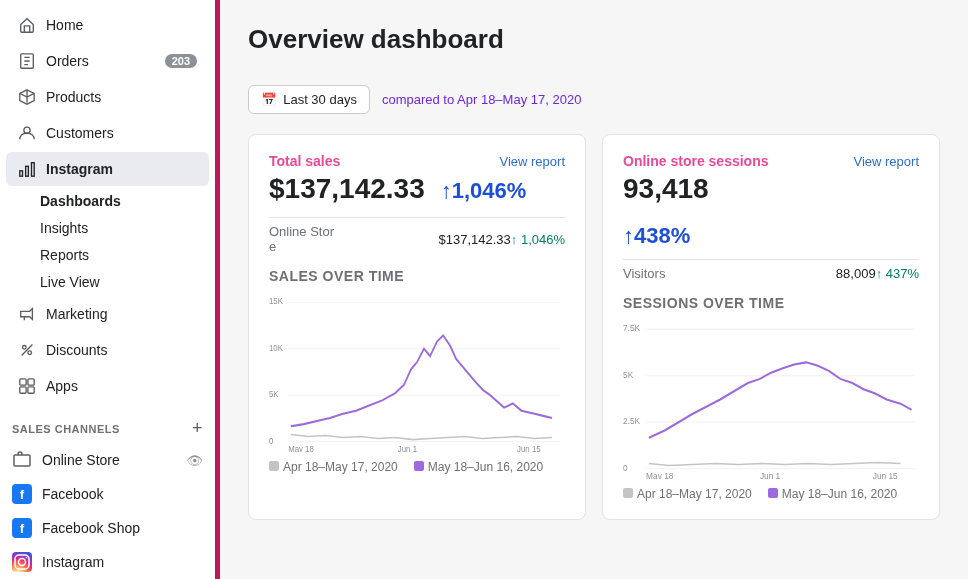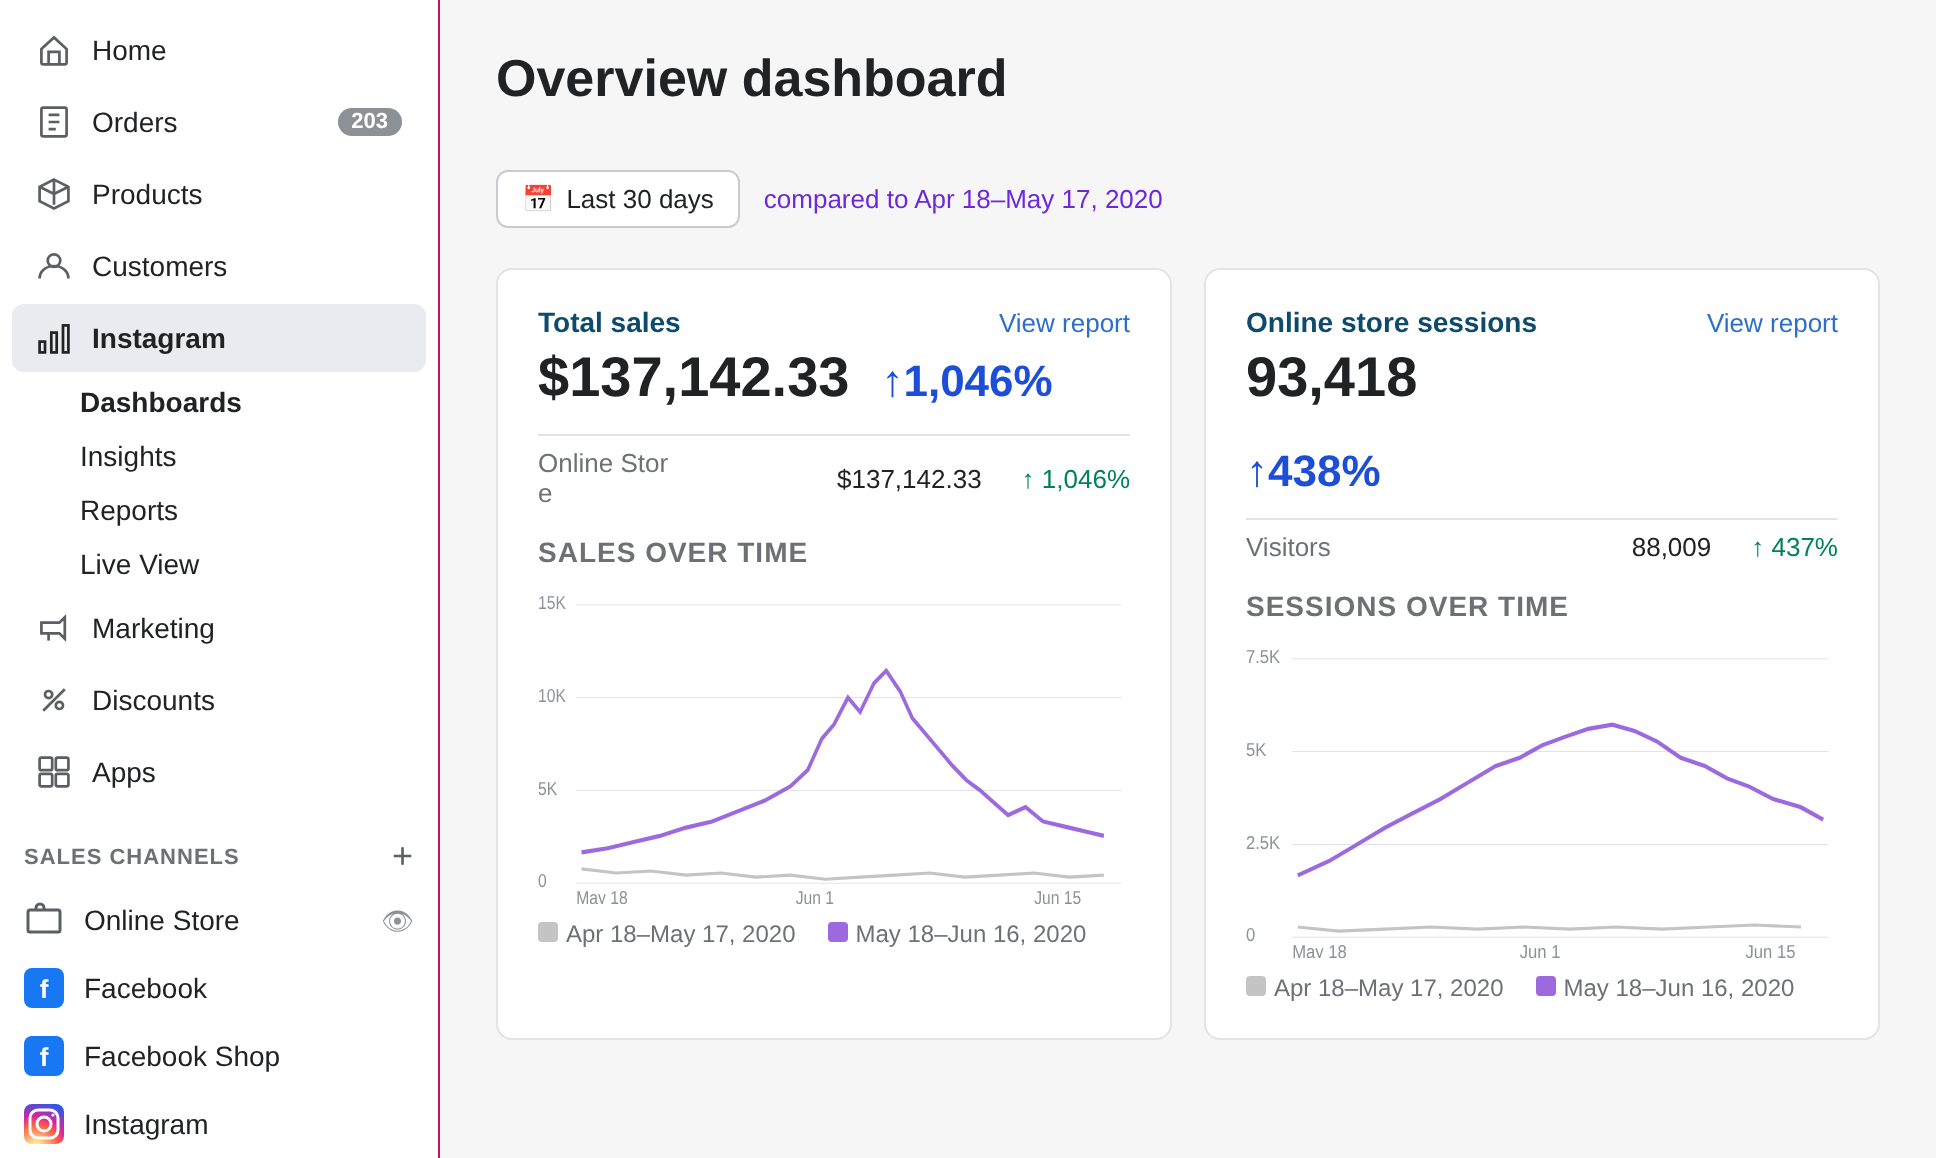--- a/index.html
+++ b/index.html
@@ -1,19 +1,19 @@
 <!DOCTYPE html>
 <html><head>
   <meta charset="utf-8">
   <style>
     * { box-sizing: border-box; margin: 0; padding: 0; }
     body { font-family: -apple-system, BlinkMacSystemFont, 'Segoe UI', sans-serif; background: #f6f6f7; display: flex; height: 579px; width: 968px; overflow: hidden; font-size: 14px; }
 
     
-    .sidebar { width: 220px; background: #fff; border-right: 1px solid #be185d; display: flex; flex-direction: column; overflow-y: auto; flex-shrink: 0; }
+    .sidebar { width: 220px; background: #fff; border-right: 5px solid #be185d; display: flex; flex-direction: column; overflow-y: auto; flex-shrink: 0; }
     .sidebar-nav-item { display: flex; align-items: center; padding: 8px 12px; cursor: pointer; color: #202223; gap: 10px; border-radius: 6px; margin: 1px 6px; }
     .sidebar-nav-item.active { background: #e9ebf0; font-weight: 600; }
     .sidebar-nav-item .label { flex: 1; font-size: 14px; }
     .sidebar-nav-item .badge { background: #8c9196; color: #fff; border-radius: 10px; font-size: 11px; padding: 1px 7px; font-weight: 600; }
     .sidebar-icon { width: 18px; height: 18px; flex-shrink: 0; display: flex; align-items: center; justify-content: center; }
     .sidebar-section { padding: 14px 12px 4px 12px; font-size: 11px; font-weight: 700; color: #6d7175; text-transform: uppercase; letter-spacing: 0.5px; display: flex; align-items: center; justify-content: space-between; }
     .sub-items { margin-left: 40px; }
     .sub-item { display: block; padding: 5px 12px 5px 0; color: #202223; font-size: 14px; cursor: pointer; border-radius: 6px; margin: 1px 6px 1px 0; }
     .sub-item.active { font-weight: 700; color: #202223; }
     .channel-item { display: flex; align-items: center; padding: 7px 12px; gap: 10px; cursor: pointer; color: #202223; }
@@ -25,25 +25,25 @@
 
     
     .filter-bar { display: flex; align-items: center; gap: 12px; margin-bottom: 20px; }
     .date-btn { display: flex; align-items: center; gap: 6px; border: 1px solid #c9cccf; background: #fff; border-radius: 6px; padding: 6px 12px; font-size: 13px; cursor: pointer; color: #202223; }
     .compare-text { font-size: 13px; color: #6d28d9; }
 
     
     .cards-row { display: flex; gap: 16px; }
     .card { background: #fff; border-radius: 8px; border: 1px solid #e1e3e5; padding: 18px 20px; flex: 1; min-width: 0; }
     .card-header { display: flex; justify-content: space-between; align-items: center; margin-bottom: 4px; }
-    .card-title { font-size: 14px; font-weight: 600; color: #0c4a6e; }
+    .card-title { font-size: 14px; font-weight: 600; color: #ec4899; }
     .view-report { font-size: 13px; color: #2c6ecb; cursor: pointer; text-decoration: none; }
     .card-value { font-size: 28px; font-weight: 700; color: #202223; margin-bottom: 2px; }
     .card-change { font-size: 22px; font-weight: 700; color: #1d4ed8; display: inline-block; }
-    .card-sub { display: flex; align-items: center; gap: 20px; font-size: 13px; color: #202223; margin-bottom: 14px; padding-top: 6px; border-top: 1px solid #e1e3e5; margin-top: 10px; }
+    .card-sub { display: flex; align-items: center; gap: 0; font-size: 13px; color: #202223; margin-bottom: 14px; padding-top: 6px; border-top: 1px solid #e1e3e5; margin-top: 10px; }
     .card-sub-label { flex: 1; color: #6d7175; }
     .card-sub-value { color: #202223; }
     .card-sub-change { color: #008060; font-size: 13px; }
     .chart-label { font-size: 14px; font-weight: 700; color: #6d7175; letter-spacing: 0.5px; text-transform: uppercase; margin-bottom: 8px; }
     .chart-area { width: 100%; height: 160px; position: relative; }
     .chart-legend { display: flex; align-items: center; gap: 16px; margin-top: 8px; font-size: 12px; color: #6d7175; }
     .legend-dot { width: 10px; height: 10px; border-radius: 2px; display: inline-block; margin-right: 4px; }
 
     
     svg { width: 100%; height: 100%; }

